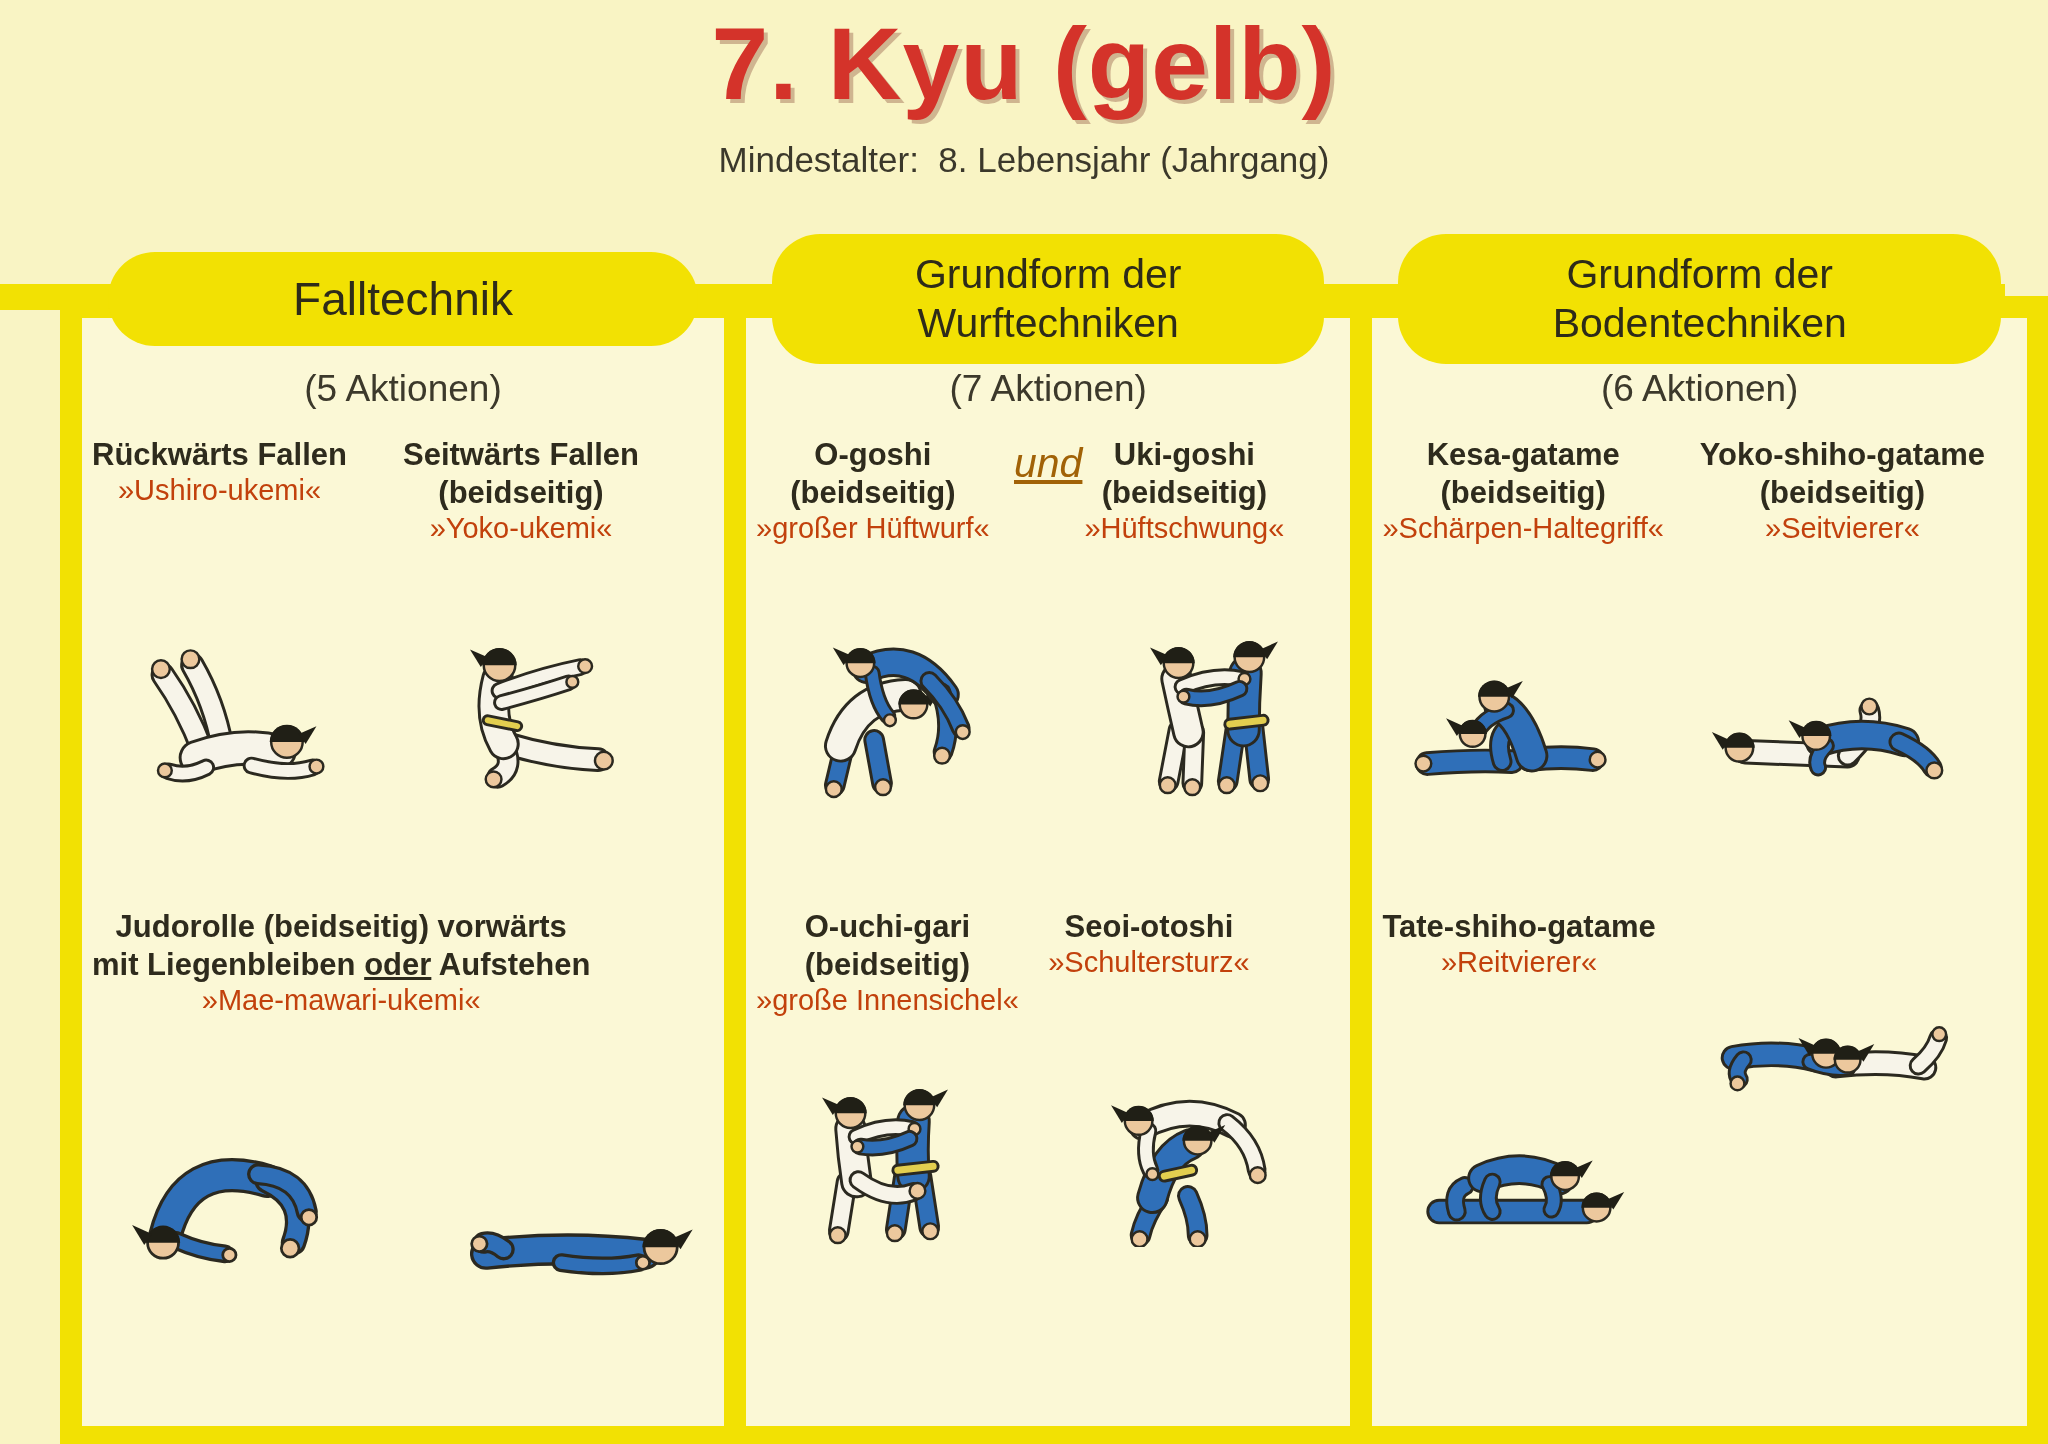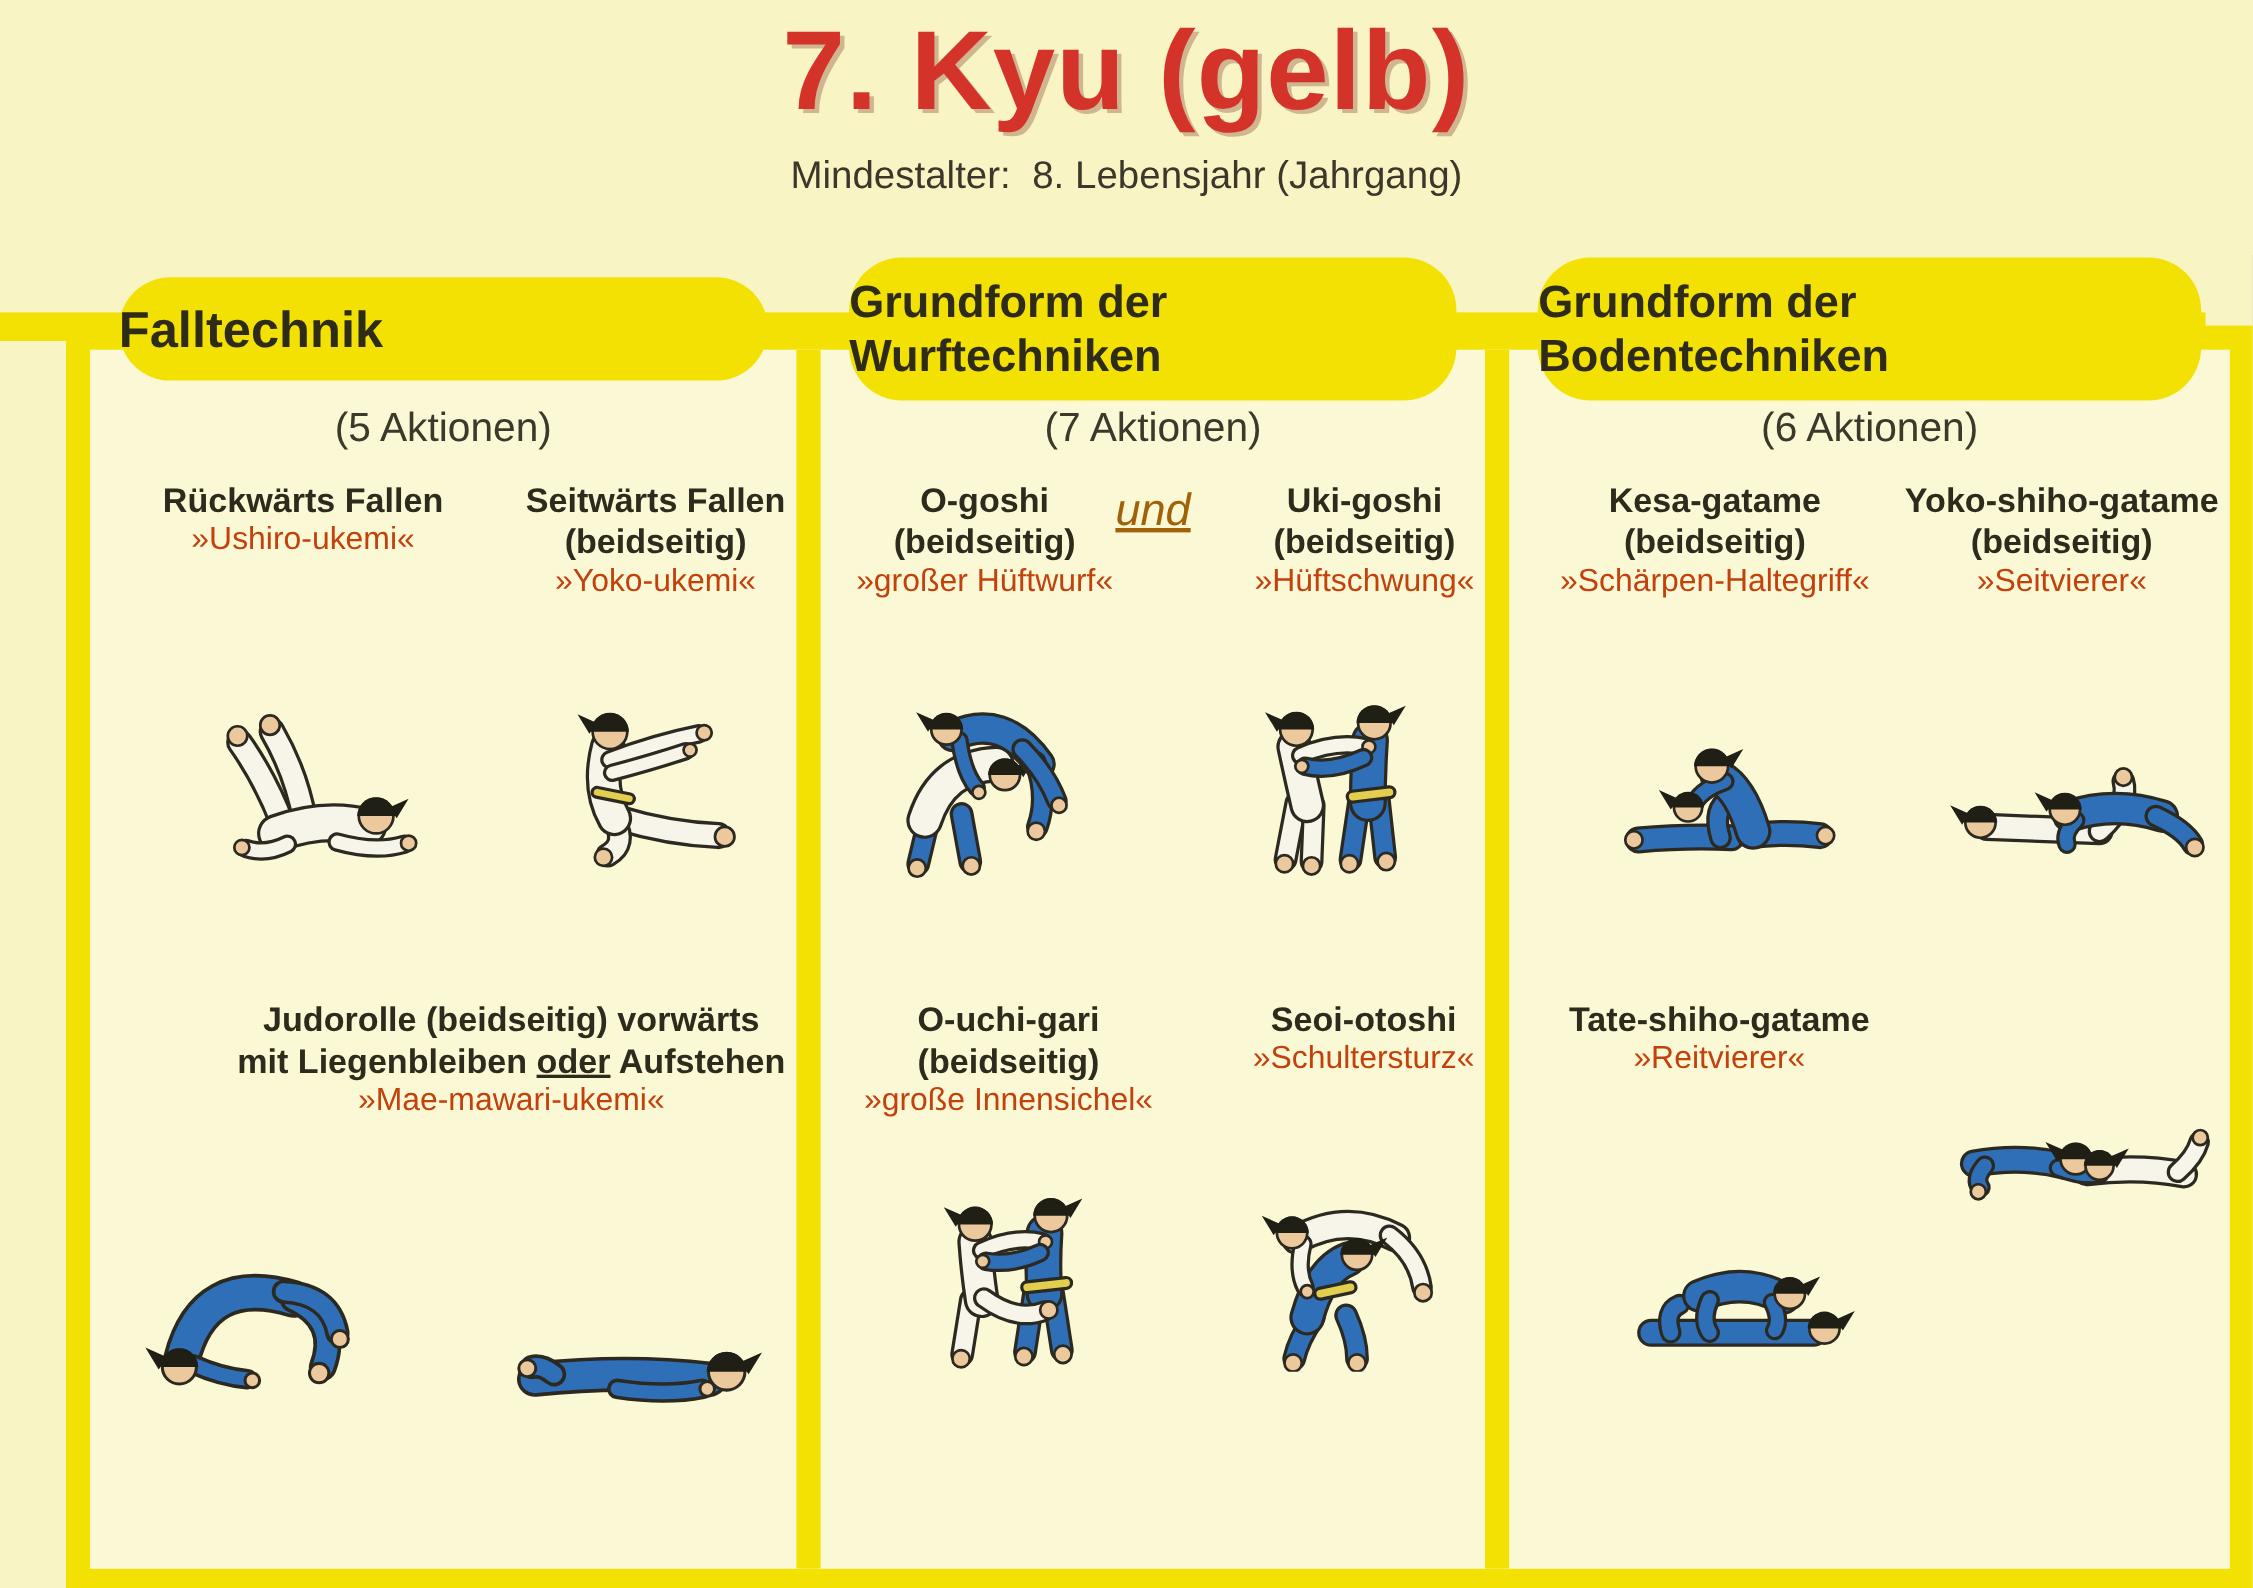--- a/index.html
+++ b/index.html
@@ -14,29 +14,29 @@
          background:#F2E103;z-index:0;}
   .grid{position:absolute;left:60px;top:296px;width:1945px;height:1108px;
          border:22px solid #F2E103;display:flex;z-index:1;}
   .col{position:relative;background:#FBF8D6;display:flex;flex-direction:column;
          align-items:center;}
   .col + .col{border-left:22px solid #F2E103;}
   .col:nth-child(1){flex:6.45 0 0;}
   .col:nth-child(2){flex:5.46 0 0;}
   .col:nth-child(3){flex:6.66 0 0;}
   .pill{position:absolute;left:26px;right:26px;background:#F2E103;border-radius:48px;
-         display:flex;flex-direction:column;justify-content:center;align-items:flex-start;
-         font-weight:bold;color:#2E2B19;z-index:2;text-align:center;}
+         display:flex;flex-direction:column;justify-content:center;align-items:center;
+         font-weight:normal;color:#2E2B19;z-index:2;text-align:center;}
   .pill.one{top:-66px;height:94px;font-size:46px;}
   .pill.two{top:-84px;height:130px;font-size:41px;line-height:1.2;}
   .aktionen{margin-top:50px;font-size:37px;color:#3C392B;}
   .rows{width:100%;flex:1;display:flex;flex-direction:column;margin-top:26px;}
   .row{height:472px;display:flex;justify-content:space-evenly;align-items:flex-start;
          padding:0 10px;}
-  .entry{flex:1;display:flex;flex-direction:column;align-items:flex-end;min-width:0;}
+  .entry{flex:1;display:flex;flex-direction:column;align-items:flex-start;min-width:0;}
   .row-wide .entry{flex:none;width:100%;gap:18px;}
   .tb{min-height:164px;display:flex;flex-direction:column;align-items:center;}
   .row2 .tb{min-height:140px;}
   .row-wide .tb{min-height:150px;}
   .tname{font-size:31px;font-weight:bold;color:#2E2B1D;text-align:center;line-height:1.22;}
   .gloss{font-size:29px;color:#c2410c;margin-top:0;text-align:center;}
   .und{font-size:41px;font-weight:normal;font-style:italic;text-decoration:underline;
          color:#a16207;margin-top:4px;padding:0 2px;flex:none;}
   .useg{text-decoration:underline;}
   .pair{display:flex;gap:46px;justify-content:center;}

